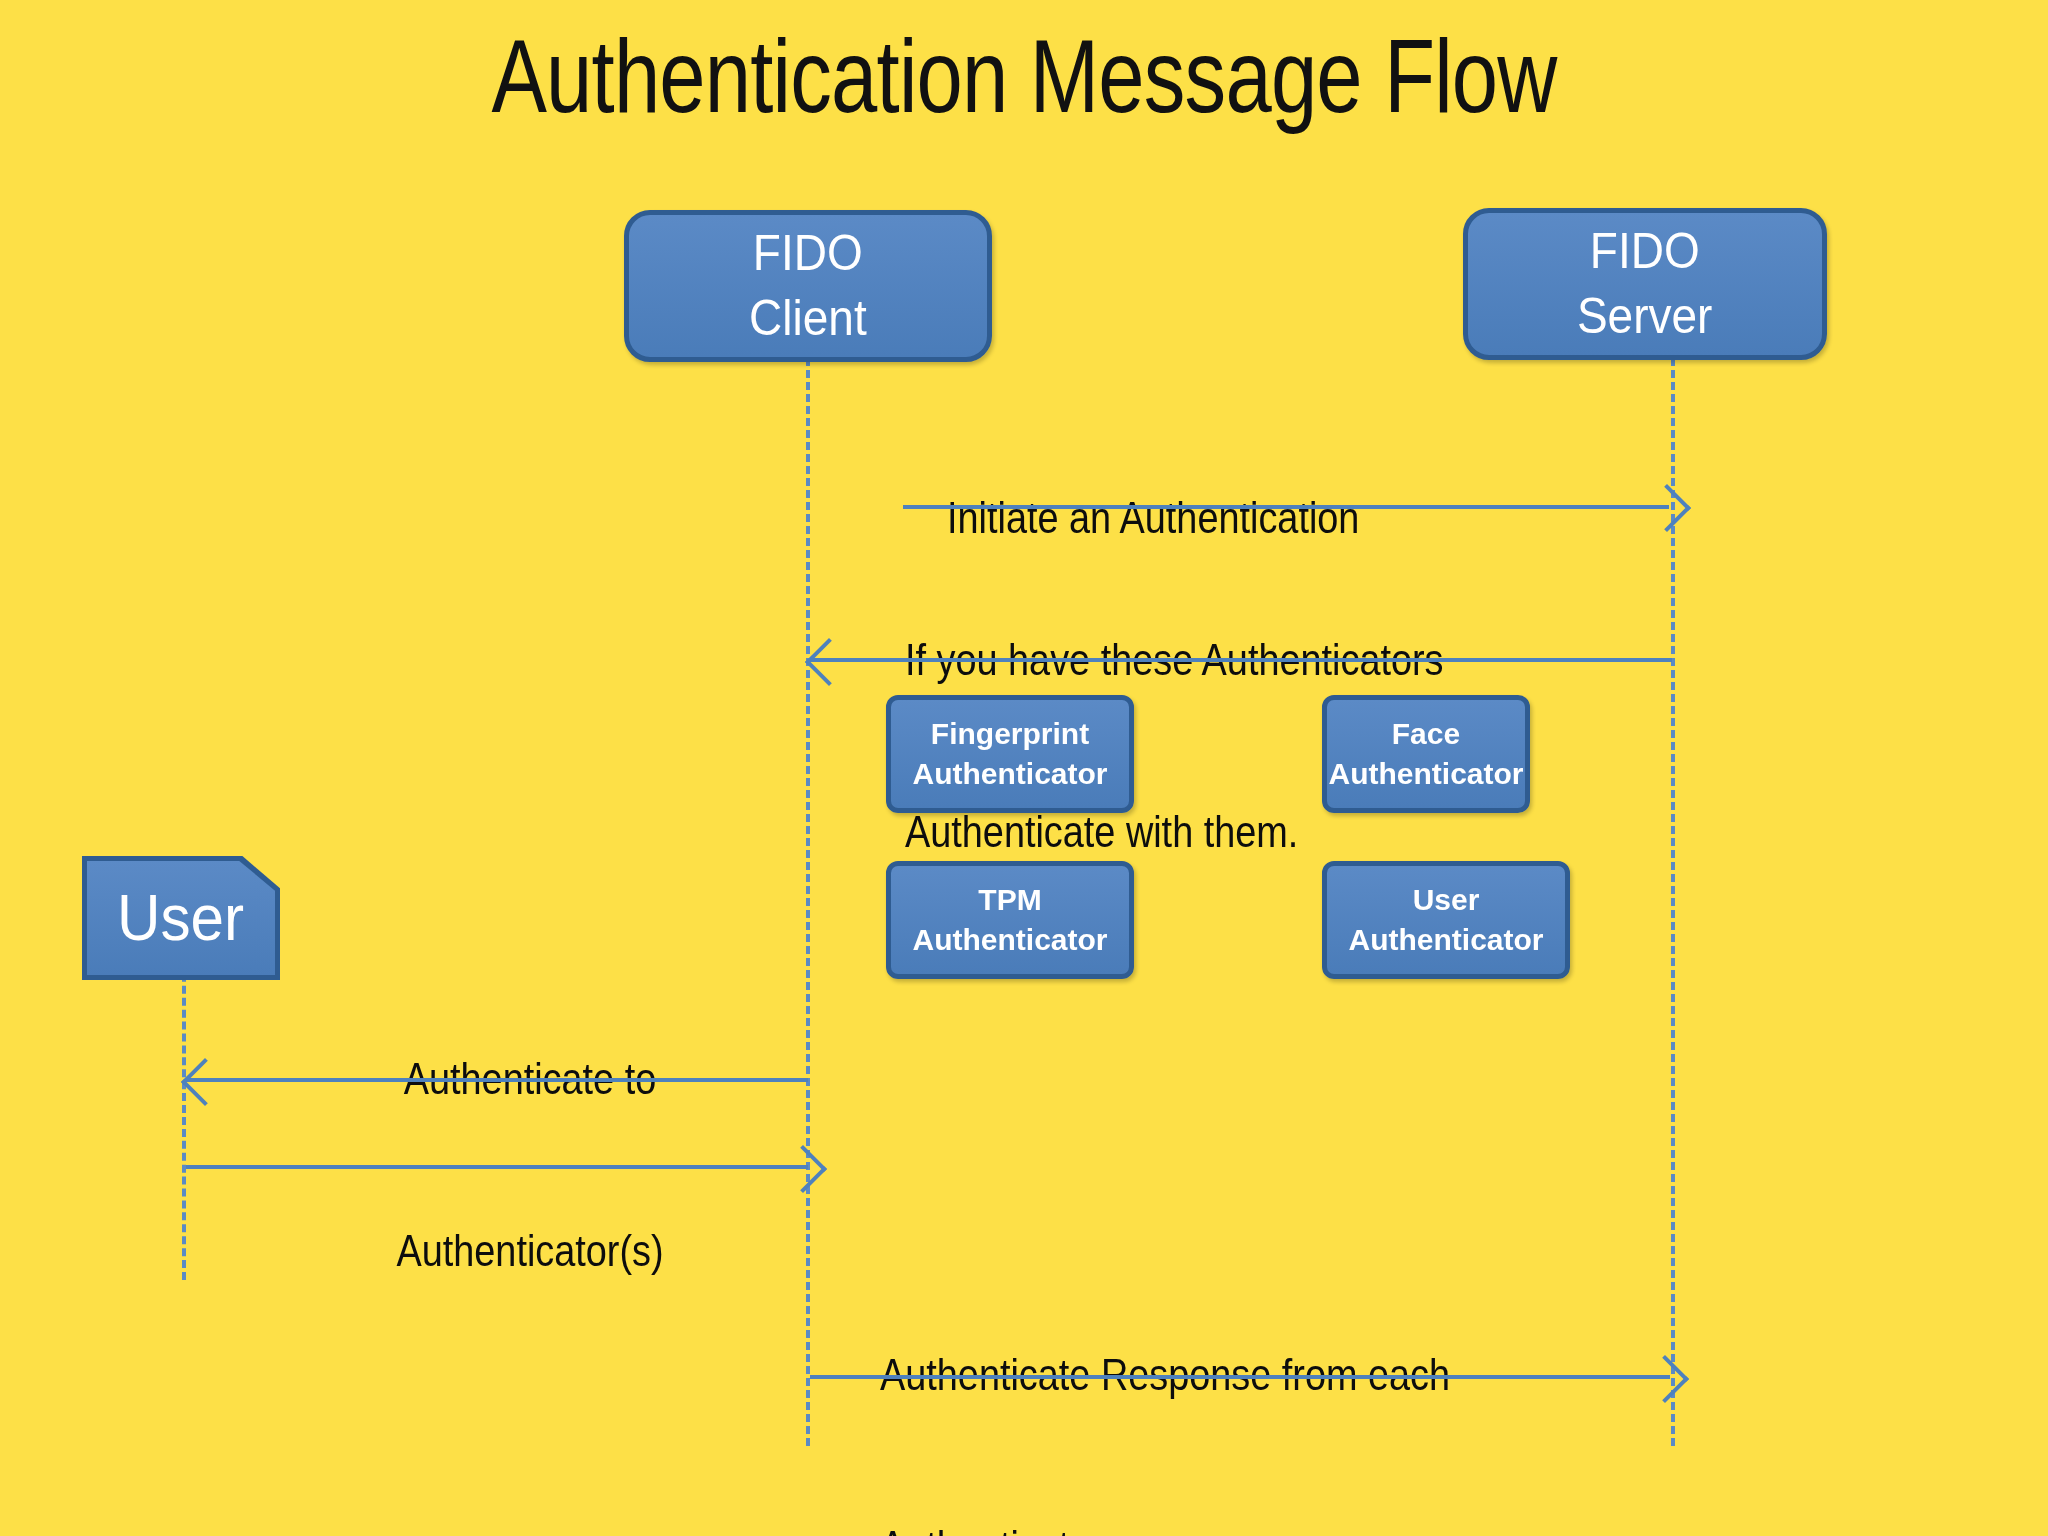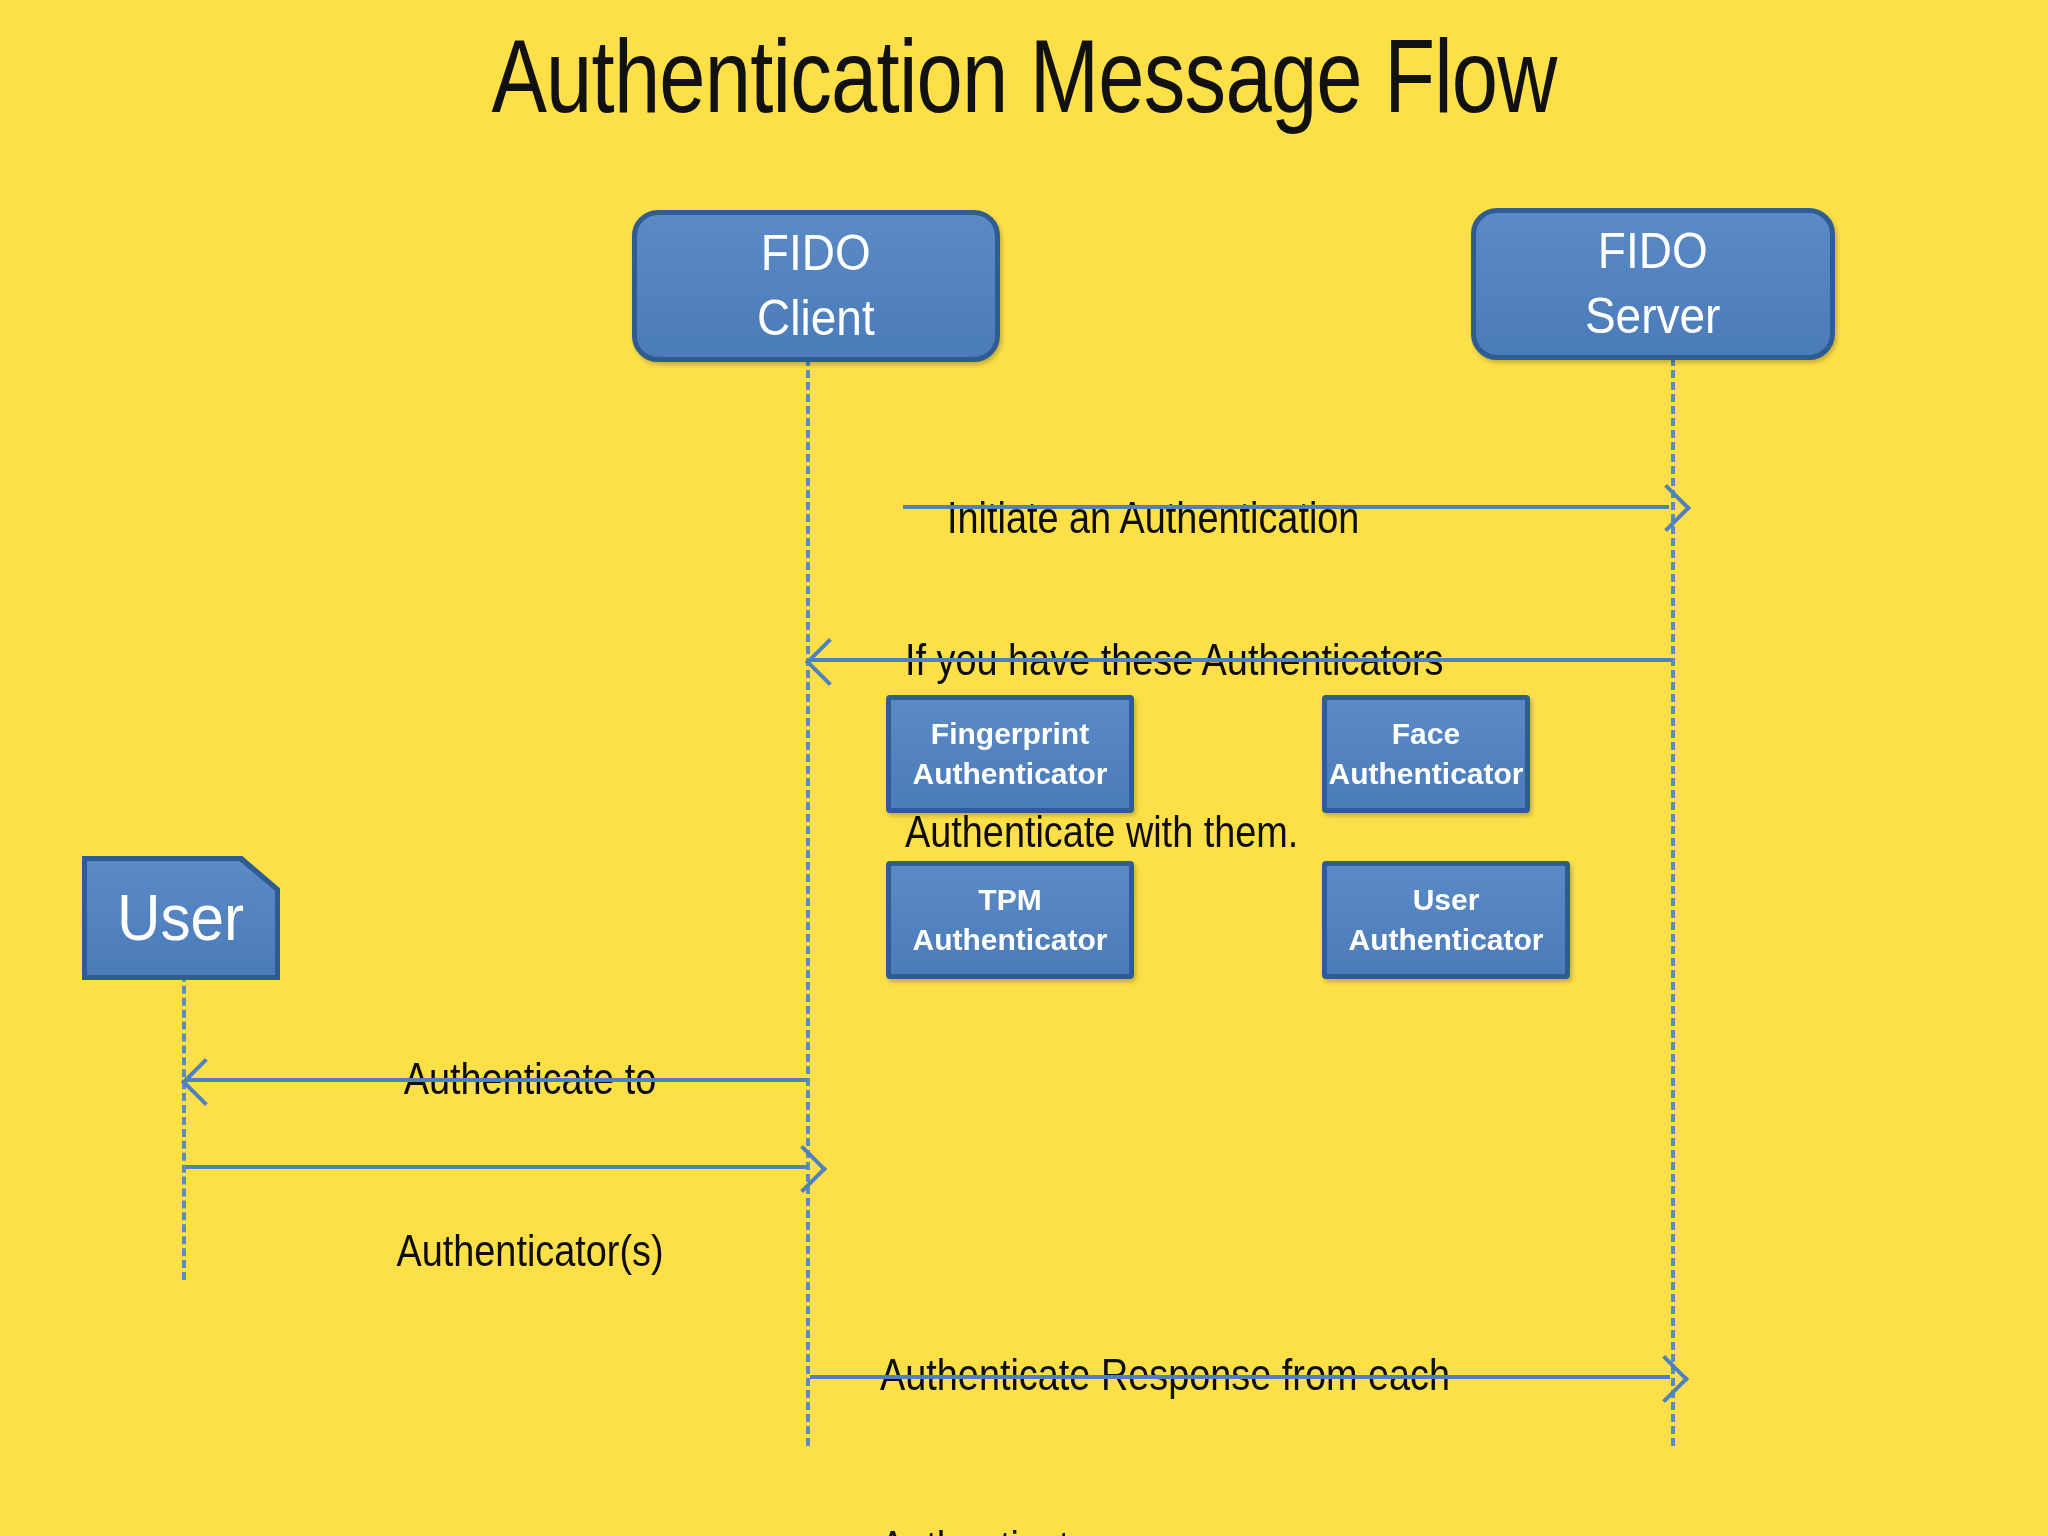--- a/index.html
+++ b/index.html
@@ -49,35 +49,34 @@
     border: 5px solid #2f5c91;
     border-radius: 26px;
     display: flex;
     flex-direction: column;
     align-items: center;
     justify-content: center;
     color: #ffffff;
     font-family: "Liberation Sans", sans-serif;
     font-weight: 400;
     box-shadow: 2px 3px 4px rgba(0,0,0,0.22);
-    margin-left: 8px;
   }
   .node-box .ln {
     display: block;
     white-space: nowrap;
     transform: scaleX(0.92);
   }
 
   
   .auth-box {
     position: absolute;
     box-sizing: border-box;
     background: linear-gradient(180deg, #5b8ac6 0%, #4a7cb9 100%);
     border: 5px solid #2f5c91;
-    border-radius: 4px;
+    border-radius: 12px;
     display: flex;
     flex-direction: column;
     align-items: center;
     justify-content: center;
     color: #ffffff;
     font-family: "Liberation Sans", sans-serif;
     font-weight: bold;
     font-size: 30px;
     line-height: 1.32;
     box-shadow: 2px 3px 4px rgba(0,0,0,0.22);

